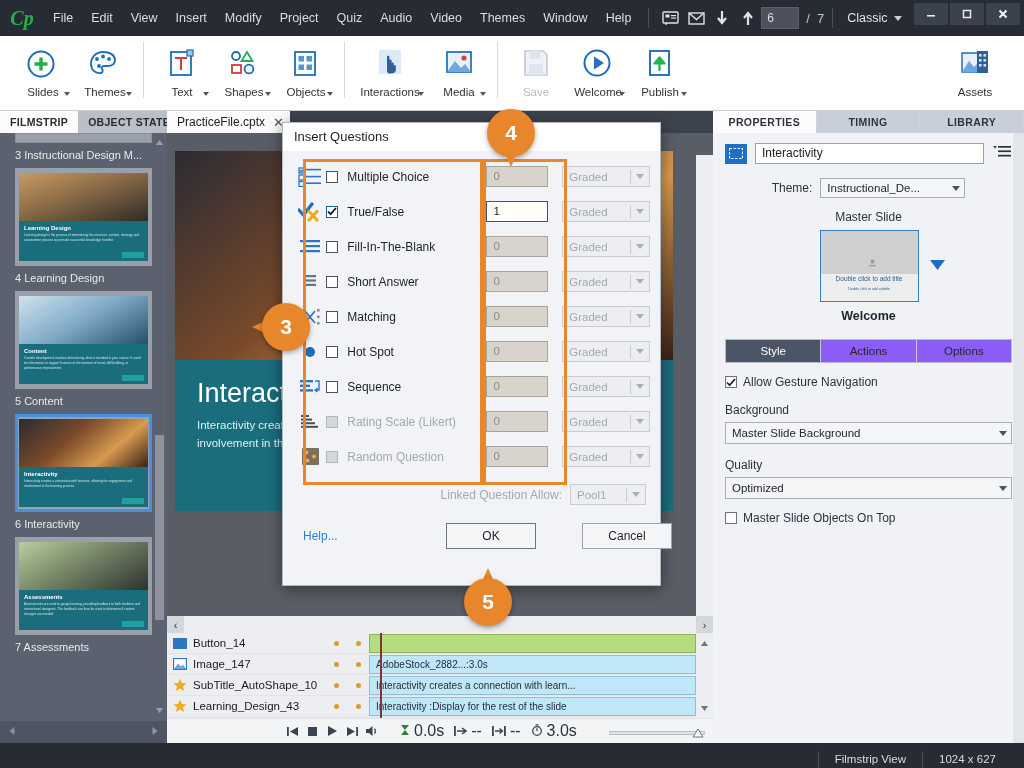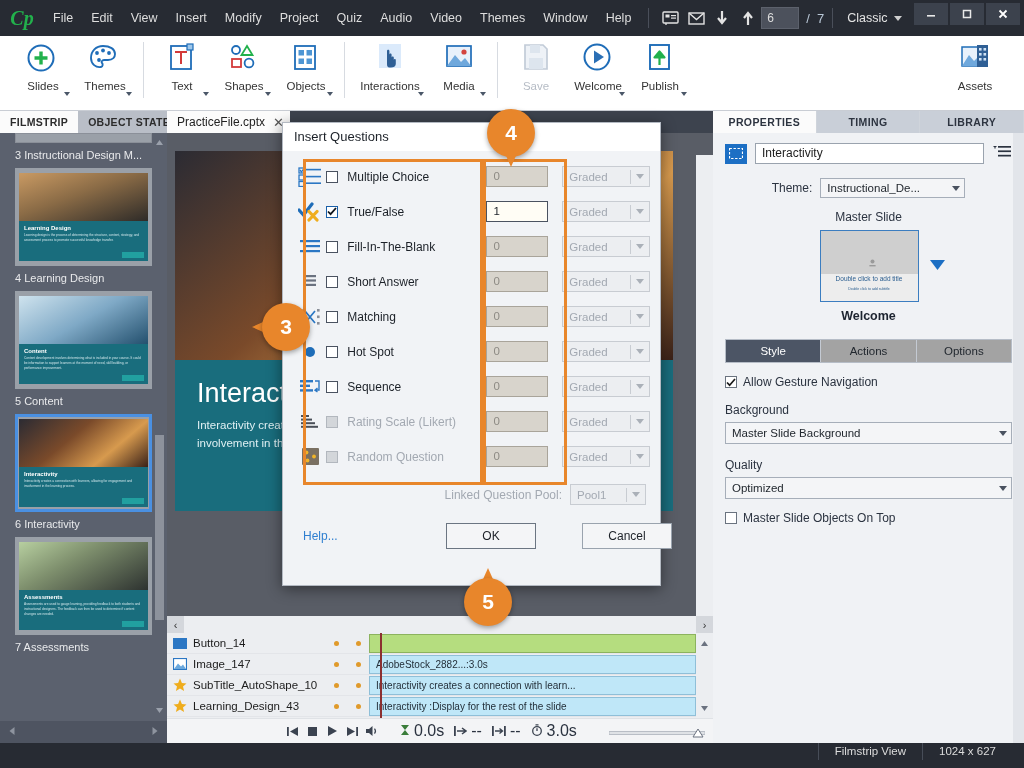--- a/index.html
+++ b/index.html
@@ -46,21 +46,21 @@
 
   
   #ribbon {
     position:absolute; left:0; top:36px; width:1024px; height:75px;
     background:#ffffff; border-bottom:1px solid #c9cdd4;
     display:flex; align-items:flex-start;
   }
   .rb-sep { width:1px; height:56px; background:#d7dbe1; margin:6px 7px 0 7px; }
   .rb-btn {
     width:62px; height:72px; display:flex; flex-direction:column; align-items:center;
-    padding-top:1px; cursor:default; position:relative;
+    padding-top:7px; cursor:default; position:relative;
   }
   .rb-ico { height:42px; display:flex; align-items:center; justify-content:center; position:relative; }
   .rb-lbl { font-size:11.5px; color:#333; margin-top:1px; }
   .rb-btn.disabled .rb-lbl { color:#b6bcc5; }
   .rb-caret {
     position:absolute; right:4px; bottom:12px; width:0;height:0;
     border-left:3.5px solid transparent;border-right:3.5px solid transparent;border-top:4.5px solid #4a5768;
   }
   .rb-wide { width:76px; }
 
@@ -178,21 +178,21 @@
   #mt-title { position:absolute; left:0; top:44px; width:100%; text-align:center; font-size:6.5px; color:#2a5d8f; }
   #mt-sub { position:absolute; left:0; top:56px; width:100%; text-align:center; font-size:3.5px; color:#2a5d8f; }
   #welcome-lbl { text-align:center; font-size:12.5px; font-weight:bold; color:#1d2430; margin-top:7px; }
   #reset-btn {
     width:195px; height:21px; margin:6px auto 0 auto; background:#f4f5f7; border:1px solid #a6aeb9;
     font-size:11.5px; color:#22282f; display:flex; align-items:center; justify-content:center;
   }
   #style-tabs { display:flex; margin-top:16px; border:1px solid #b6bdc7; }
   .sttab { flex:1; text-align:center; height:22px; line-height:22px; font-size:11.5px; color:#22282f; border-right:1px solid #c4cad3; }
   .sttab.active { background:#4c5565; color:#fff; }
-  .sttab.inactive { background:#a3a3a3; }
+  .sttab.inactive { background:#8b5cf6; }
   .chk-row { display:flex; align-items:center; gap:6px; margin-top:12px; }
   .cbox { width:12px; height:12px; border:1px solid #6a737f; background:#fff; display:flex; align-items:center; justify-content:center; }
   .sec-lbl { font-size:12px; color:#2b3340; margin-top:14px; }
   .sec-sel { height:22px; margin-top:5px; }
   #rp-vscroll { position:absolute; right:0; top:22px; width:11px; height:610px; background:#e2e5ea; }
 
   
   #dialog {
     position:absolute; left:282px; top:122px; width:379px; height:464px;
     background:#f1f3f6; border:1px solid #b3b9c2; box-shadow:0 3px 14px rgba(0,0,0,.45); z-index:50;
@@ -257,21 +257,21 @@
     background:#e8862b; clip-path:polygon(0 0,100% 0,50% 100%);
   }
   .pin.up .tail { top:-10px; clip-path:polygon(50% 0,100% 100%,0 100%); }
   .pin.left-tail .tail {
     left:-10px; top:16px; width:18px; height:16px; clip-path:polygon(0 50%,100% 0,100% 100%);
   }
 
   
   #statusbar {
     position:absolute; left:0; bottom:0; width:1024px; height:25px; background:#272b33;
-    display:flex; align-items:flex-start; justify-content:flex-end;
+    display:flex; align-items:flex-end; justify-content:flex-end;
   }
   .sb-cell { font-size:11.5px; color:#dcdcdc; padding:0 16px; border-left:1px solid #474d58; height:17px; line-height:17px; }
 
   .ph-a { background:linear-gradient(160deg,#c99a63 0%,#8a6b46 45%,#2e2b28 100%); }
   .ph-b { background:linear-gradient(150deg,#cfe3ee 0%,#7fa9c6 50%,#23506e 100%); }
   .ph-c { background:linear-gradient(140deg,#2b2b33 0%,#7a4a2a 40%,#d79a4e 70%,#3a2118 100%); }
   .ph-d { background:linear-gradient(150deg,#b7cfa0 0%,#7e8f6d 40%,#2d3230 100%); }
 </style>
 </head>
 <body>
@@ -1138,21 +1138,21 @@
             <span class="cr"></span>
           </span>
       </div>
     </div>
 
     <div id="hl-left"></div>
     <div id="hl-right"></div>
   </div>
 
   <div id="pool-row">
-    <span id="pool-lbl">Linked Question Pool:</span>
+    <span id="pool-lbl">Linked Question Allow:</span>
     <div id="pool-sel">
       <span>Pool1</span>
       <span style="display:flex;align-items:center;gap:5px">
           <span class="bar" style="width:1px;height:14px;background:#c8ccd2"></span>
           <span class="cr" style="width:0;height:0;border-left:4px solid transparent;border-right:4px solid transparent;border-top:5px solid #aab0b8;margin-right:5px"></span>
         </span>
     </div>
   </div>
 
   <div id="dlg-footer">

